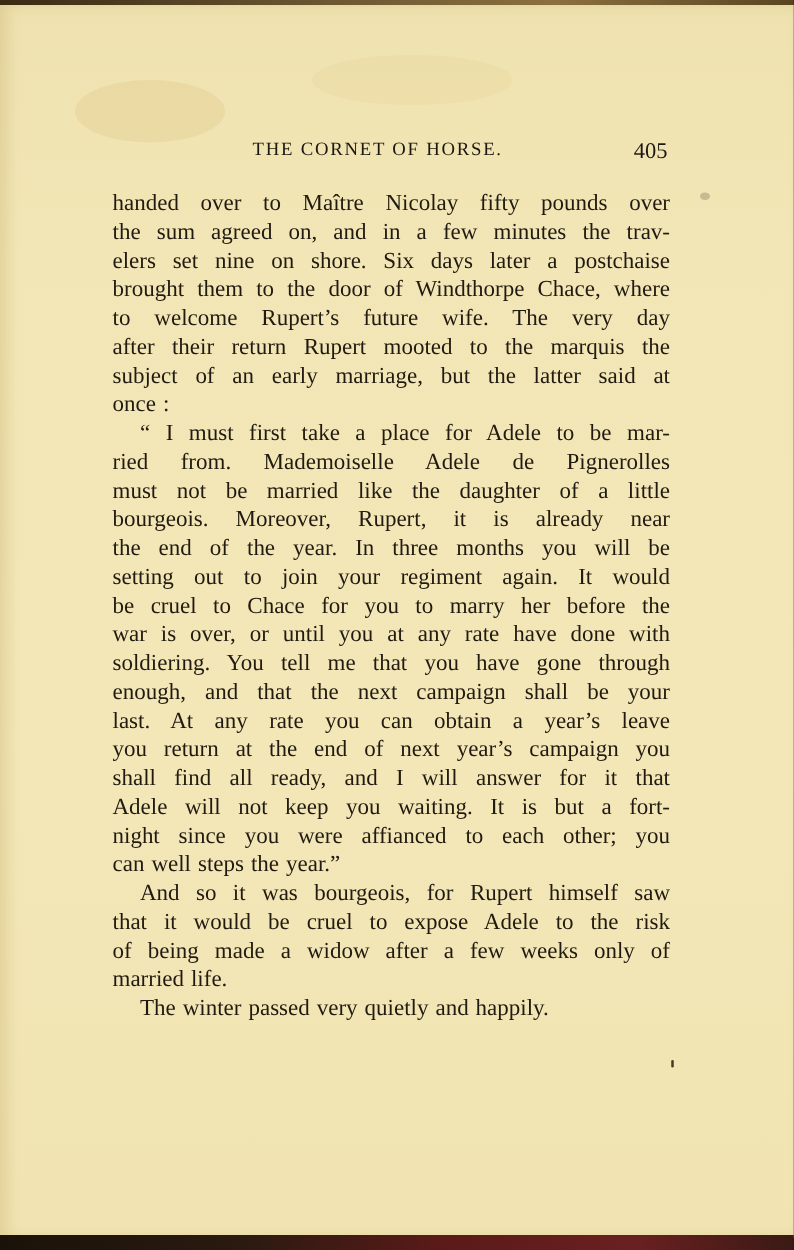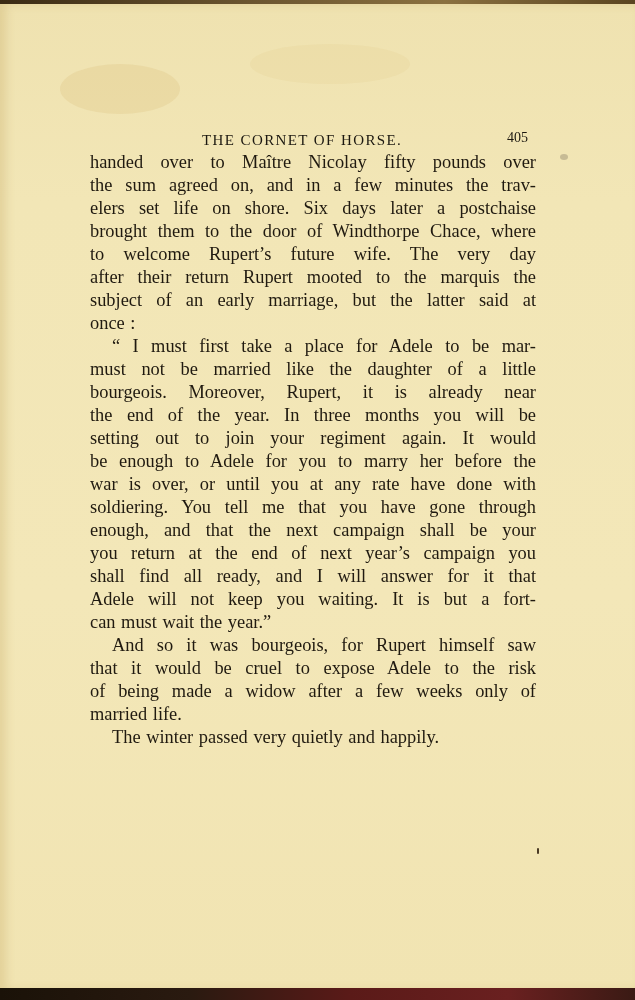--- a/index.html
+++ b/index.html
@@ -40,34 +40,33 @@
       background: rgba(200,160,80,0.15);
     }
     .running-head {
       position: absolute;
       top: 106px;
       left: 0;
       width: 635px;
       height: 22px;
       font-family: "Liberation Serif", "DejaVu Serif", serif;
       color: #1c1810;
-      margin-top: 20px;
     }
     .running-title {
       position: absolute;
       left: 202px;
       top: 2px;
       font-size: 15px;
       letter-spacing: 1.4px;
     }
     .page-number {
       position: absolute;
       left: 507px;
       top: 0px;
-      font-size: 14px;
+      font-size: 18px;
     }
     .body-text {
       position: absolute;
       left: 90px;
       top: 147px;
       width: 446px;
       font-family: "Liberation Serif", "DejaVu Serif", serif;
       font-size: 18.4px;
       color: #201a10;
     }
@@ -104,39 +103,42 @@
   <div class="stain" style="left:560px;top:150px;width:8px;height:6px;background:rgba(120,110,90,0.35);"></div>
 
   <div class="running-head">
     <span class="running-title">THE CORNET OF HORSE.</span>
     <span class="page-number">405</span>
   </div>
 
   <div class="body-text" id="body-text">
       <div class="line">handed over to Maître Nicolay fifty pounds over</div>
       <div class="line">the sum agreed on, and in a few minutes the trav-</div>
-      <div class="line">elers set life on shore.  Six days later a postchaise</div>
+      <div class="line">elers set nine on shore.  Six days later a postchaise</div>
       <div class="line">brought them to the door of Windthorpe Chace, where</div>
       <div class="line">to welcome Rupert’s future wife.  The very day</div>
       <div class="line">after their return Rupert mooted to the marquis the</div>
       <div class="line">subject of an early marriage, but the latter said at</div>
       <div class="line last">once :</div>
       <div class="line indent">“ I must first take a place for Adele to be mar-</div>
+      <div class="line">ried from.  Mademoiselle Adele de Pignerolles</div>
       <div class="line">must not be married like the daughter of a little</div>
       <div class="line">bourgeois.  Moreover, Rupert, it is already near</div>
       <div class="line">the end of the year.  In three months you will be</div>
       <div class="line">setting out to join your regiment again.  It would</div>
-      <div class="line">be enough to Adele for you to marry her before the</div>
+      <div class="line">be cruel to Chace for you to marry her before the</div>
       <div class="line">war is over, or until you at any rate have done with</div>
       <div class="line">soldiering.  You tell me that you have gone through</div>
       <div class="line">enough, and that the next campaign shall be your</div>
+      <div class="line">last.  At any rate you can obtain a year’s leave</div>
       <div class="line">you return at the end of next year’s campaign you</div>
       <div class="line">shall find all ready, and I will answer for it that</div>
       <div class="line">Adele will not keep you waiting.  It is but a fort-</div>
-      <div class="line last">can must wait the year.”</div>
+      <div class="line">night since you were affianced to each other; you</div>
+      <div class="line last">can well steps the year.”</div>
       <div class="line indent">And so it was bourgeois, for Rupert himself saw</div>
       <div class="line">that it would be cruel to expose Adele to the risk</div>
       <div class="line">of being made a widow after a few weeks only of</div>
       <div class="line last">married life.</div>
       <div class="line indent last">The winter passed very quietly and happily.</div>
     </div>
 
   <div class="speck" style="left:537px;top:844px;"></div>
 </div>
 

